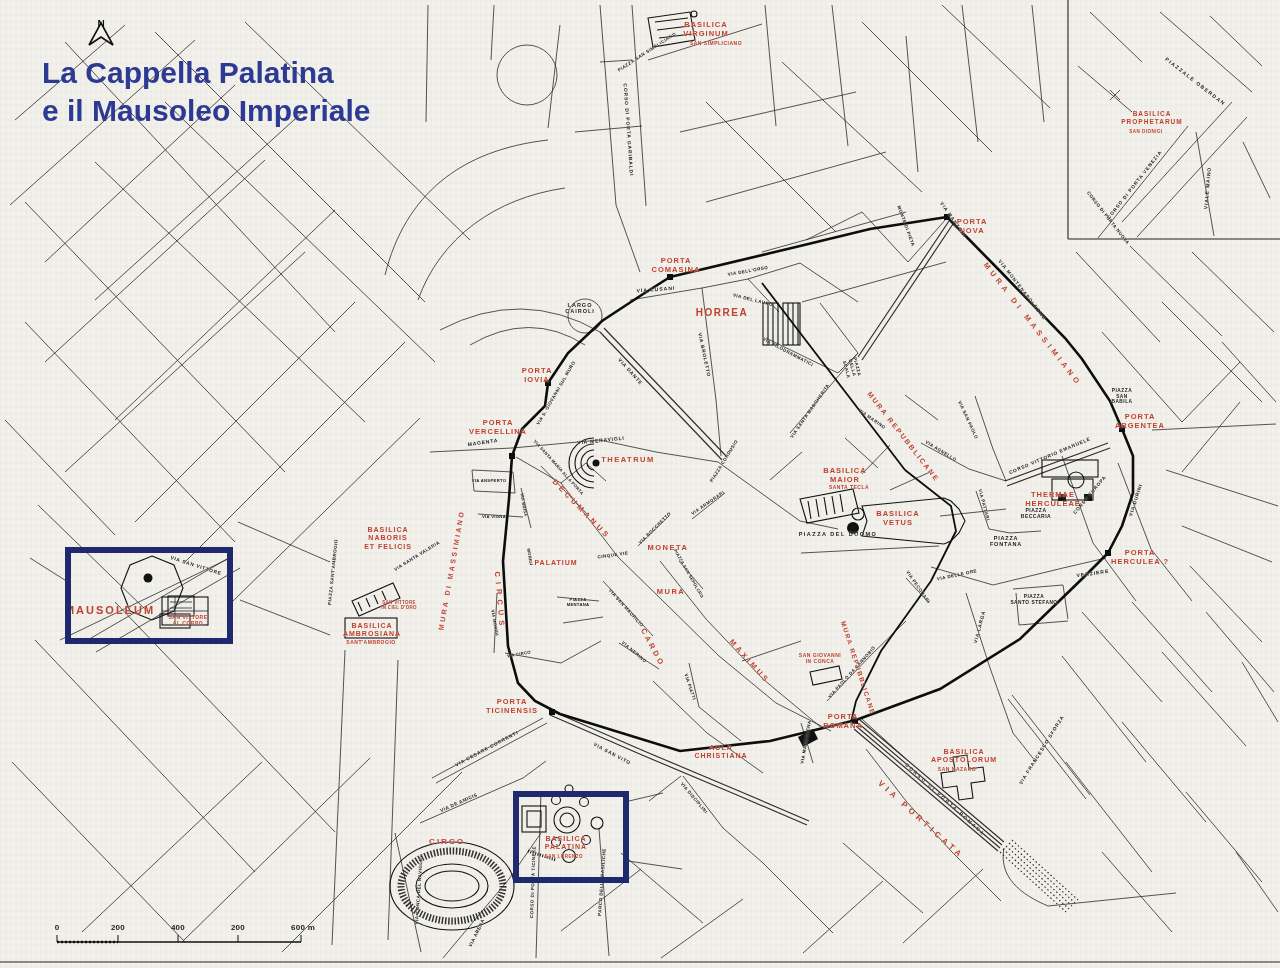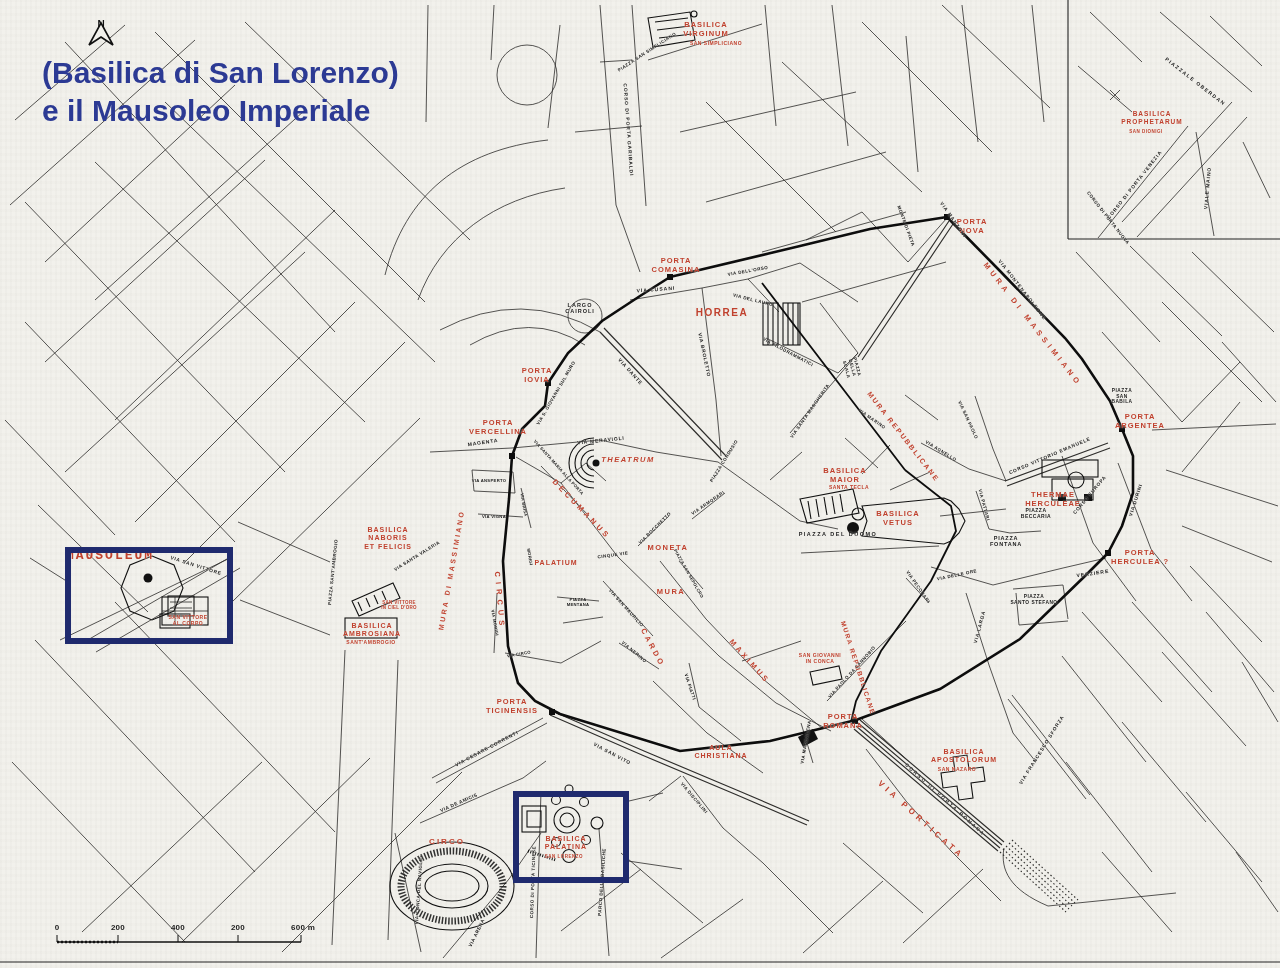--- a/index.html
+++ b/index.html
@@ -133,21 +133,21 @@
 COMASINA</div>
       <div class="lbl red" style="left: 972px; top: 227px; font-size: 7.5px; letter-spacing: 1px; transform: translate(-50%, -50%) rotate(0deg);">PORTA
 NOVA</div>
       <div class="lbl red" style="left: 1032px; top: 325px; font-size: 7.5px; letter-spacing: 4px; transform: translate(-50%, -50%) rotate(52deg);">MURA DI MASSIMIANO</div>
       <div class="lbl red" style="left: 452px; top: 570px; font-size: 7px; letter-spacing: 2.5px; transform: translate(-50%, -50%) rotate(-80deg);">MURA DI MASSIMIANO</div>
       <div class="lbl red" style="left: 722px; top: 313px; font-size: 10px; letter-spacing: 1.5px; transform: translate(-50%, -50%) rotate(0deg);">HORREA</div>
       <div class="lbl red" style="left: 537px; top: 376px; font-size: 7.5px; letter-spacing: 1px; transform: translate(-50%, -50%) rotate(0deg);">PORTA
 IOVIA</div>
       <div class="lbl red" style="left: 498px; top: 428px; font-size: 7.5px; letter-spacing: 1px; transform: translate(-50%, -50%) rotate(0deg);">PORTA
 VERCELLINA</div>
-      <div class="lbl red" style="left: 628px; top: 460px; font-size: 7.5px; letter-spacing: 1.5px; transform: translate(-50%, -50%) rotate(0deg); font-style: italic;">THEATRUM</div>
+      <div class="lbl red" style="left: 628px; top: 460px; font-size: 7.5px; letter-spacing: 1.5px; transform: translate(-50%, -50%) rotate(0deg);">THEATRUM</div>
       <div class="lbl red" style="left: 581px; top: 510px; font-size: 7.5px; letter-spacing: 3.5px; transform: translate(-50%, -50%) rotate(46deg);">DECUMANUS</div>
       <div class="lbl red" style="left: 668px; top: 548px; font-size: 7.5px; letter-spacing: 1.5px; transform: translate(-50%, -50%) rotate(0deg);">MONETA</div>
       <div class="lbl red" style="left: 556px; top: 563px; font-size: 7px; letter-spacing: 1px; transform: translate(-50%, -50%) rotate(0deg);">PALATIUM</div>
       <div class="lbl red" style="left: 671px; top: 592px; font-size: 7.5px; letter-spacing: 1.5px; transform: translate(-50%, -50%) rotate(0deg);">MURA</div>
       <div class="lbl red" style="left: 652px; top: 648px; font-size: 7.5px; letter-spacing: 3px; transform: translate(-50%, -50%) rotate(62deg);">CARDO</div>
       <div class="lbl red" style="left: 749px; top: 662px; font-size: 7.5px; letter-spacing: 3px; transform: translate(-50%, -50%) rotate(48deg);">MAXIMUS</div>
       <div class="lbl red" style="left: 845px; top: 476px; font-size: 7.5px; letter-spacing: 1px; transform: translate(-50%, -50%) rotate(0deg);">BASILICA
 MAIOR</div>
       <div class="lbl red" style="left: 849px; top: 488px; font-size: 5px; letter-spacing: 0.5px; transform: translate(-50%, -50%) rotate(0deg);">SANTA TECLA</div>
       <div class="lbl red" style="left: 898px; top: 519px; font-size: 7.5px; letter-spacing: 1px; transform: translate(-50%, -50%) rotate(0deg);">BASILICA
@@ -158,21 +158,21 @@
 IN CONCA</div>
       <div class="lbl red" style="left: 1053px; top: 500px; font-size: 7.5px; letter-spacing: 1px; transform: translate(-50%, -50%) rotate(0deg);">THERMAE
 HERCULEAE</div>
       <div class="lbl red" style="left: 1140px; top: 422px; font-size: 7.5px; letter-spacing: 1px; transform: translate(-50%, -50%) rotate(0deg);">PORTA
 ARGENTEA</div>
       <div class="lbl red" style="left: 1140px; top: 558px; font-size: 7.5px; letter-spacing: 1px; transform: translate(-50%, -50%) rotate(0deg);">PORTA
 HERCULEA ?</div>
       <div class="lbl red" style="left: 1152px; top: 118px; font-size: 6.5px; letter-spacing: 1px; transform: translate(-50%, -50%) rotate(0deg);">BASILICA
 PROPHETARUM</div>
       <div class="lbl red" style="left: 1146px; top: 132px; font-size: 4.5px; letter-spacing: 0.5px; transform: translate(-50%, -50%) rotate(0deg);">SAN DIONIGI</div>
-      <div class="lbl red" style="left: 110px; top: 556px; font-size: 13px; letter-spacing: 2px; transform: translate(-50%, -50%) rotate(0deg); font-family: Liberation Mono, monospace;">MAUSOLEUM</div>
+      <div class="lbl red" style="left: 110px; top: 610px; font-size: 11px; letter-spacing: 2px; transform: translate(-50%, -50%) rotate(0deg);">MAUSOLEUM</div>
       <div class="lbl red" style="left: 188px; top: 621px; font-size: 5px; letter-spacing: 0.5px; transform: translate(-50%, -50%) rotate(0deg);">SAN VITTORE
 AL CORPO</div>
       <div class="lbl red" style="left: 388px; top: 538px; font-size: 7px; letter-spacing: 1px; transform: translate(-50%, -50%) rotate(0deg);">BASILICA
 NABORIS
 ET FELICIS</div>
       <div class="lbl red" style="left: 399px; top: 605px; font-size: 4.5px; letter-spacing: 0.3px; transform: translate(-50%, -50%) rotate(0deg);">SAN VITTORE
 IN CIEL D'ORO</div>
       <div class="lbl red" style="left: 372px; top: 630px; font-size: 7px; letter-spacing: 1px; transform: translate(-50%, -50%) rotate(0deg);">BASILICA
 AMBROSIANA</div>
       <div class="lbl red" style="left: 371px; top: 643px; font-size: 5px; letter-spacing: 0.5px; transform: translate(-50%, -50%) rotate(0deg);">SANT'AMBROGIO</div>
@@ -279,16 +279,16 @@
   <div id="box-palatina" class="hibox"></div>
 
   <div id="compass">
     <span class="n">N</span>
     <svg width="34" height="30">
       <path d="M17,3 L29,25 L17,17 L5,25 Z" fill="#f2f1ec" stroke="#111" stroke-width="1.6"></path>
     </svg>
   </div>
 
   <div id="title">
-    <div>(Basilica di San Lorenzo)</div>
+    <div>La Cappella Palatina</div>
     <div>e il Mausoleo Imperiale</div>
   </div>
 </div>
 
 </body></html>

